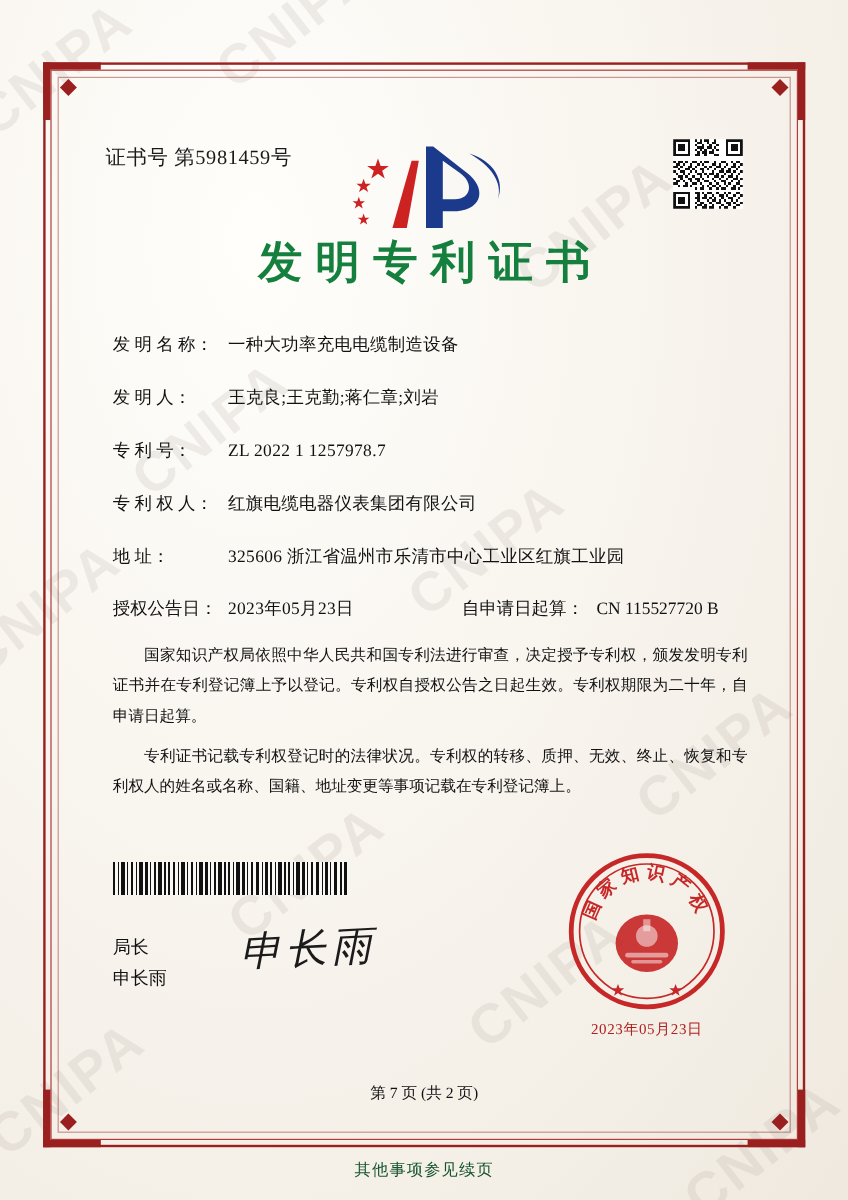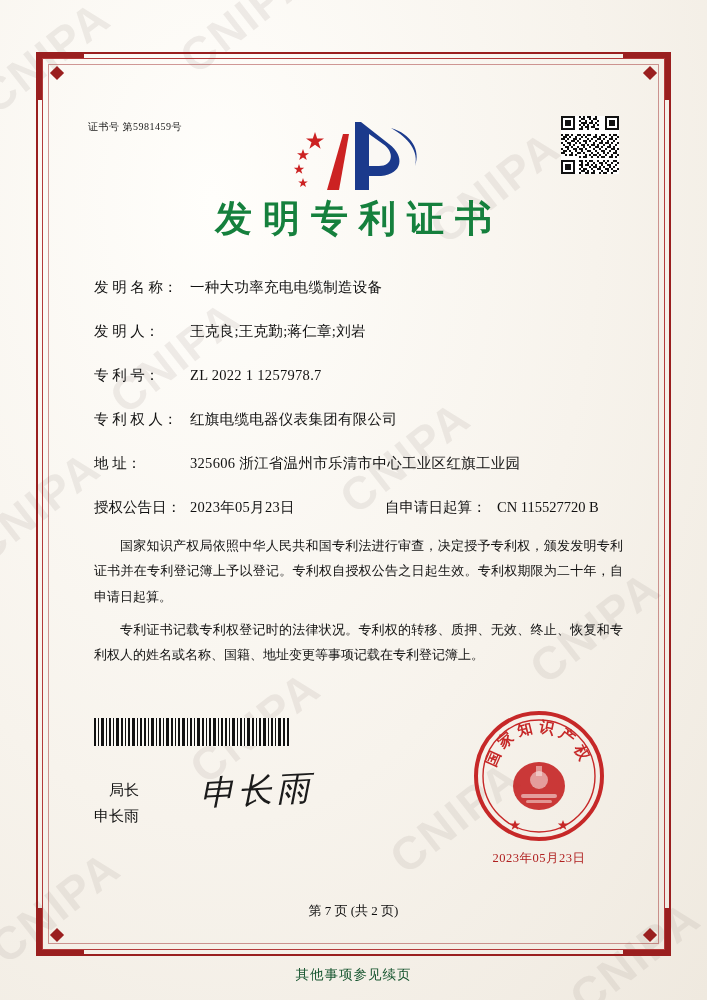--- a/index.html
+++ b/index.html
@@ -93,21 +93,21 @@
     left: 60px;
     top: 78px;
     right: 60px;
     bottom: 66px;
   }
 
   .cert-no {
     position: absolute;
     left: 28px;
     top: 42px;
-    font-size: 10px;
+    font-size: 17px;
     color: #1a1a1a;
     letter-spacing: 0.5px;
   }
 
   
   .qr {
     position: absolute;
     right: 28px;
     top: 38px;
     width: 58px;
@@ -199,21 +199,20 @@
   }
 
   
   .sig-block {
     position: absolute;
     left: 34px;
     top: 700px;
     font-size: 15px;
     line-height: 1.7;
     color: #111;
-    text-align: right;
   }
   .sig-script {
     position: absolute;
     left: 140px;
     top: 690px;
     font-family: "DejaVu Serif", serif;
     font-size: 34px;
     font-style: italic;
     color: #1b1b1b;
     letter-spacing: 4px;

